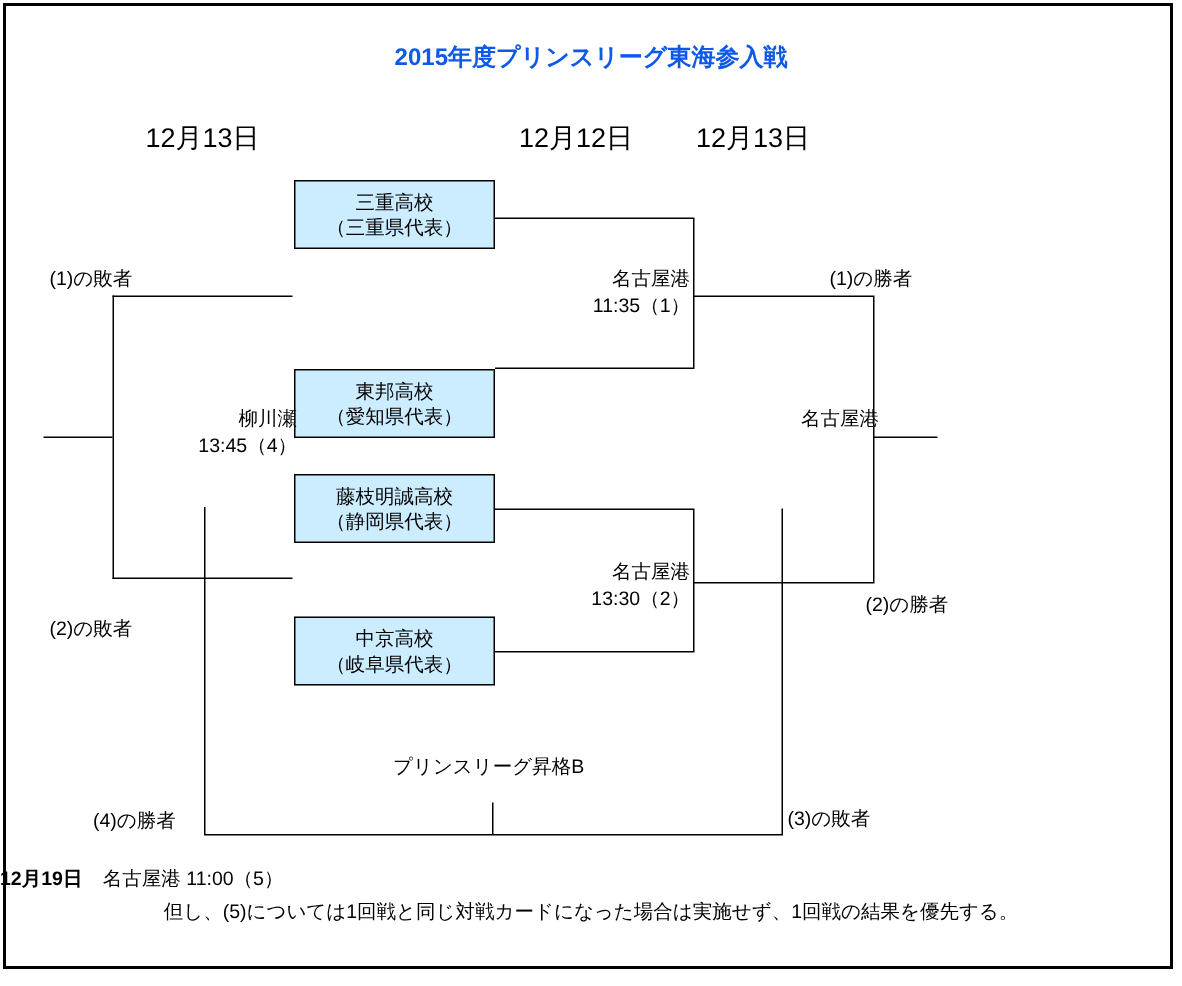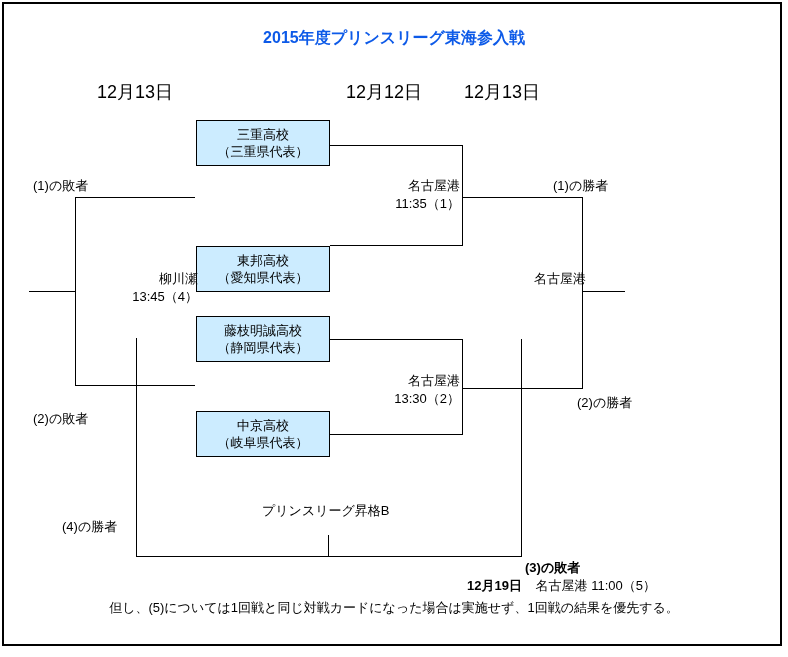--- a/index.html
+++ b/index.html
@@ -35,26 +35,26 @@
   }
   .m1-label{left:330px;top:177px;}
   .m2-label{left:330px;top:372px;}
   .m3-label{left:456px;top:270px;}
   .m4-label{left:68px;top:270px;}
   .side-label{position:absolute;font-size:13px;white-space:nowrap;}
   .loser1{left:33px;top:177px;}
   .loser2{left:33px;top:410px;}
   .winner1{left:553px;top:177px;}
   .winner2{left:577px;top:394px;}
-  .winner4{left:62px;top:518px;}
-  .loser3{left:525px;top:559px;font-weight:bold;}
+  .winner4{left:62px;top:538px;}
+  .loser3{left:525px;top:537px;}
   .promo-a{left:633px;top:283px;}
   .promo-b{left:262px;top:502px;}
   .footer-match5{
-    position:absolute;left:0;top:577px;width:656px;text-align:right;
+    position:absolute;left:0;top:577px;width:656px;text-align:left;
     font-size:13px;white-space:nowrap;
   }
   .footer-match5 .m5-date{font-weight:bold;}
   .footer-match5 .m5-info{margin-left:10px;}
   .footer-note{
     position:absolute;left:0;top:599px;width:788px;text-align:center;
     font-size:13px;white-space:nowrap;
   }
   
   .l-m1-top{left:330px;top:145px;width:132px;}

